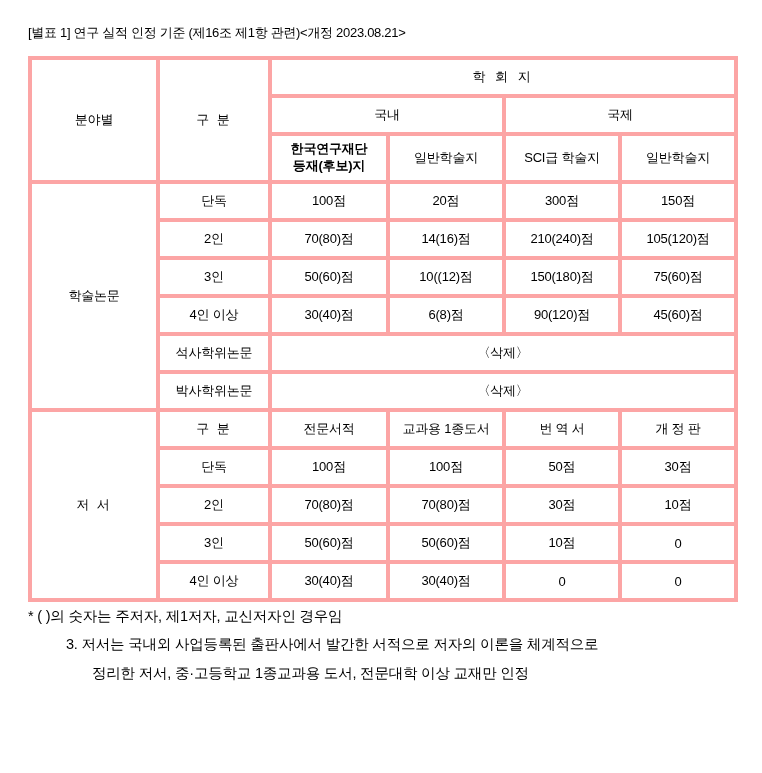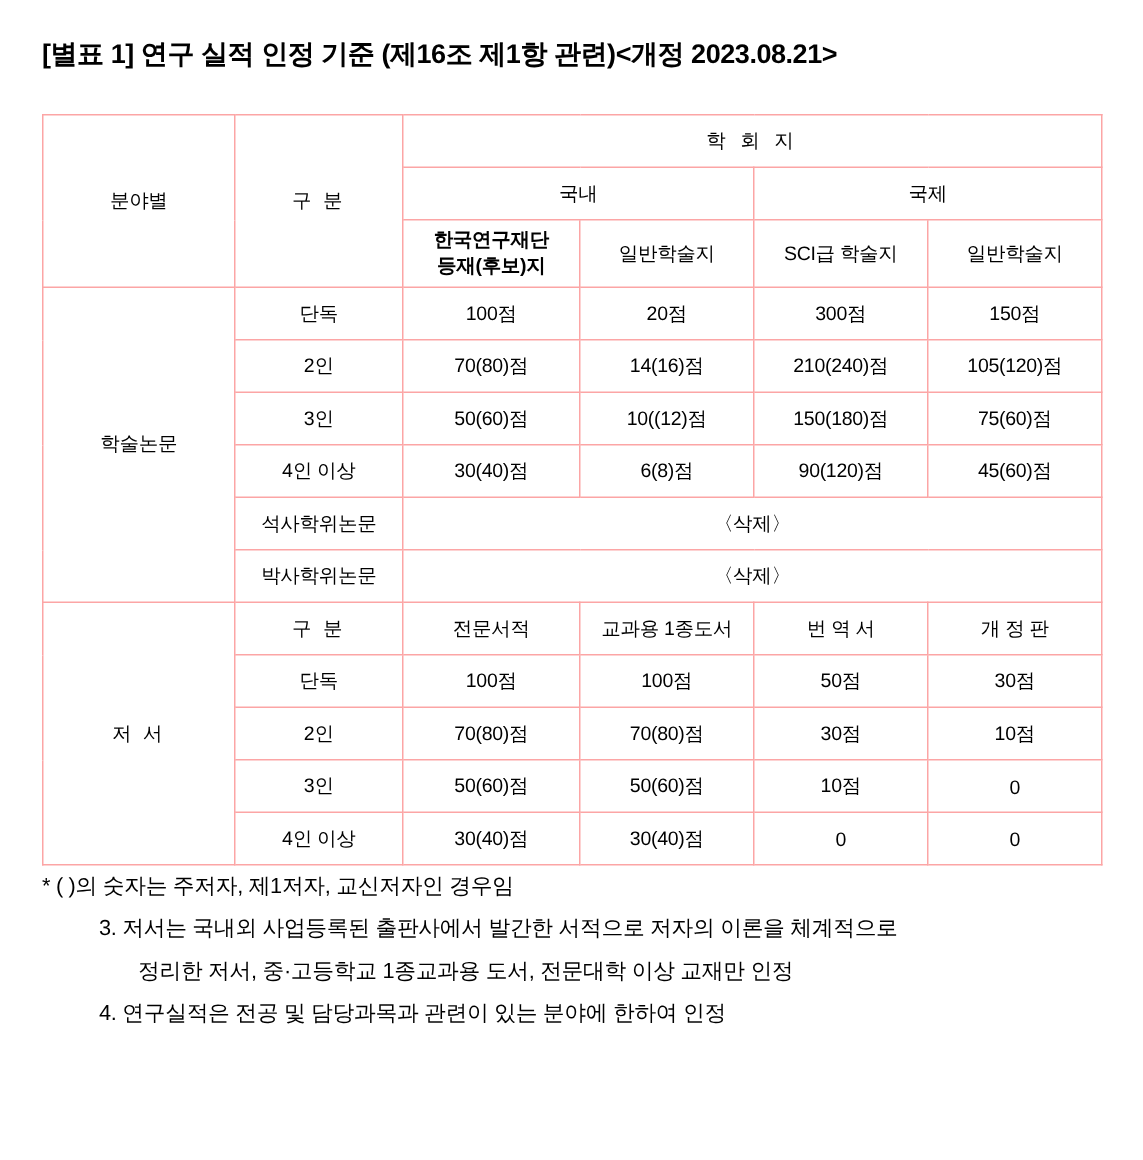--- a/index.html
+++ b/index.html
@@ -14,34 +14,34 @@
     color: #000000;
     position: relative;
     overflow: hidden;
   }
   .page {
     padding: 20px 28px 0 28px;
     box-sizing: border-box;
     width: 762px;
   }
   .doc-title {
-    font-size: 18px;
-    font-weight: bold;
+    font-size: 13px;
+    font-weight: normal;
     letter-spacing: -0.3px;
-    margin: 4px 0 28px 0;
+    margin: 4px 0 14px 0;
     white-space: nowrap;
   }
   table.main {
     border-collapse: collapse;
     width: 706px;
     table-layout: fixed;
     font-size: 13px;
   }
   table.main td {
-    border: 1px solid #fca5a5;
+    border: 4px solid #fca5a5;
     text-align: center;
     vertical-align: middle;
     padding: 0;
     height: 34px;
     letter-spacing: -0.2px;
   }
   td.outer {
     border-width: 1.6px;
   }
   .cell-pad {
@@ -212,16 +212,15 @@
         <td class="outer">0</td>
         <td class="outer">0</td>
       </tr>
     </tbody>
   </table>
 
   <div class="notes">
     <div class="note-line">*  (  )의 숫자는 주저자, 제1저자, 교신저자인 경우임</div>
     <div class="note-line note-indent-2">3.  저서는 국내외 사업등록된 출판사에서 발간한 서적으로 저자의 이론을 체계적으로</div>
     <div class="note-line note-indent-3">정리한 저서, 중·고등학교  1종교과용 도서, 전문대학 이상 교재만 인정</div>
-    <div class="note-line note-indent-2">4.  연구실적은 전공 및 담당과목과 관련이 있는 분야에 한하여 인정</div>
   </div>
 
 </div>
 
 </body></html>

